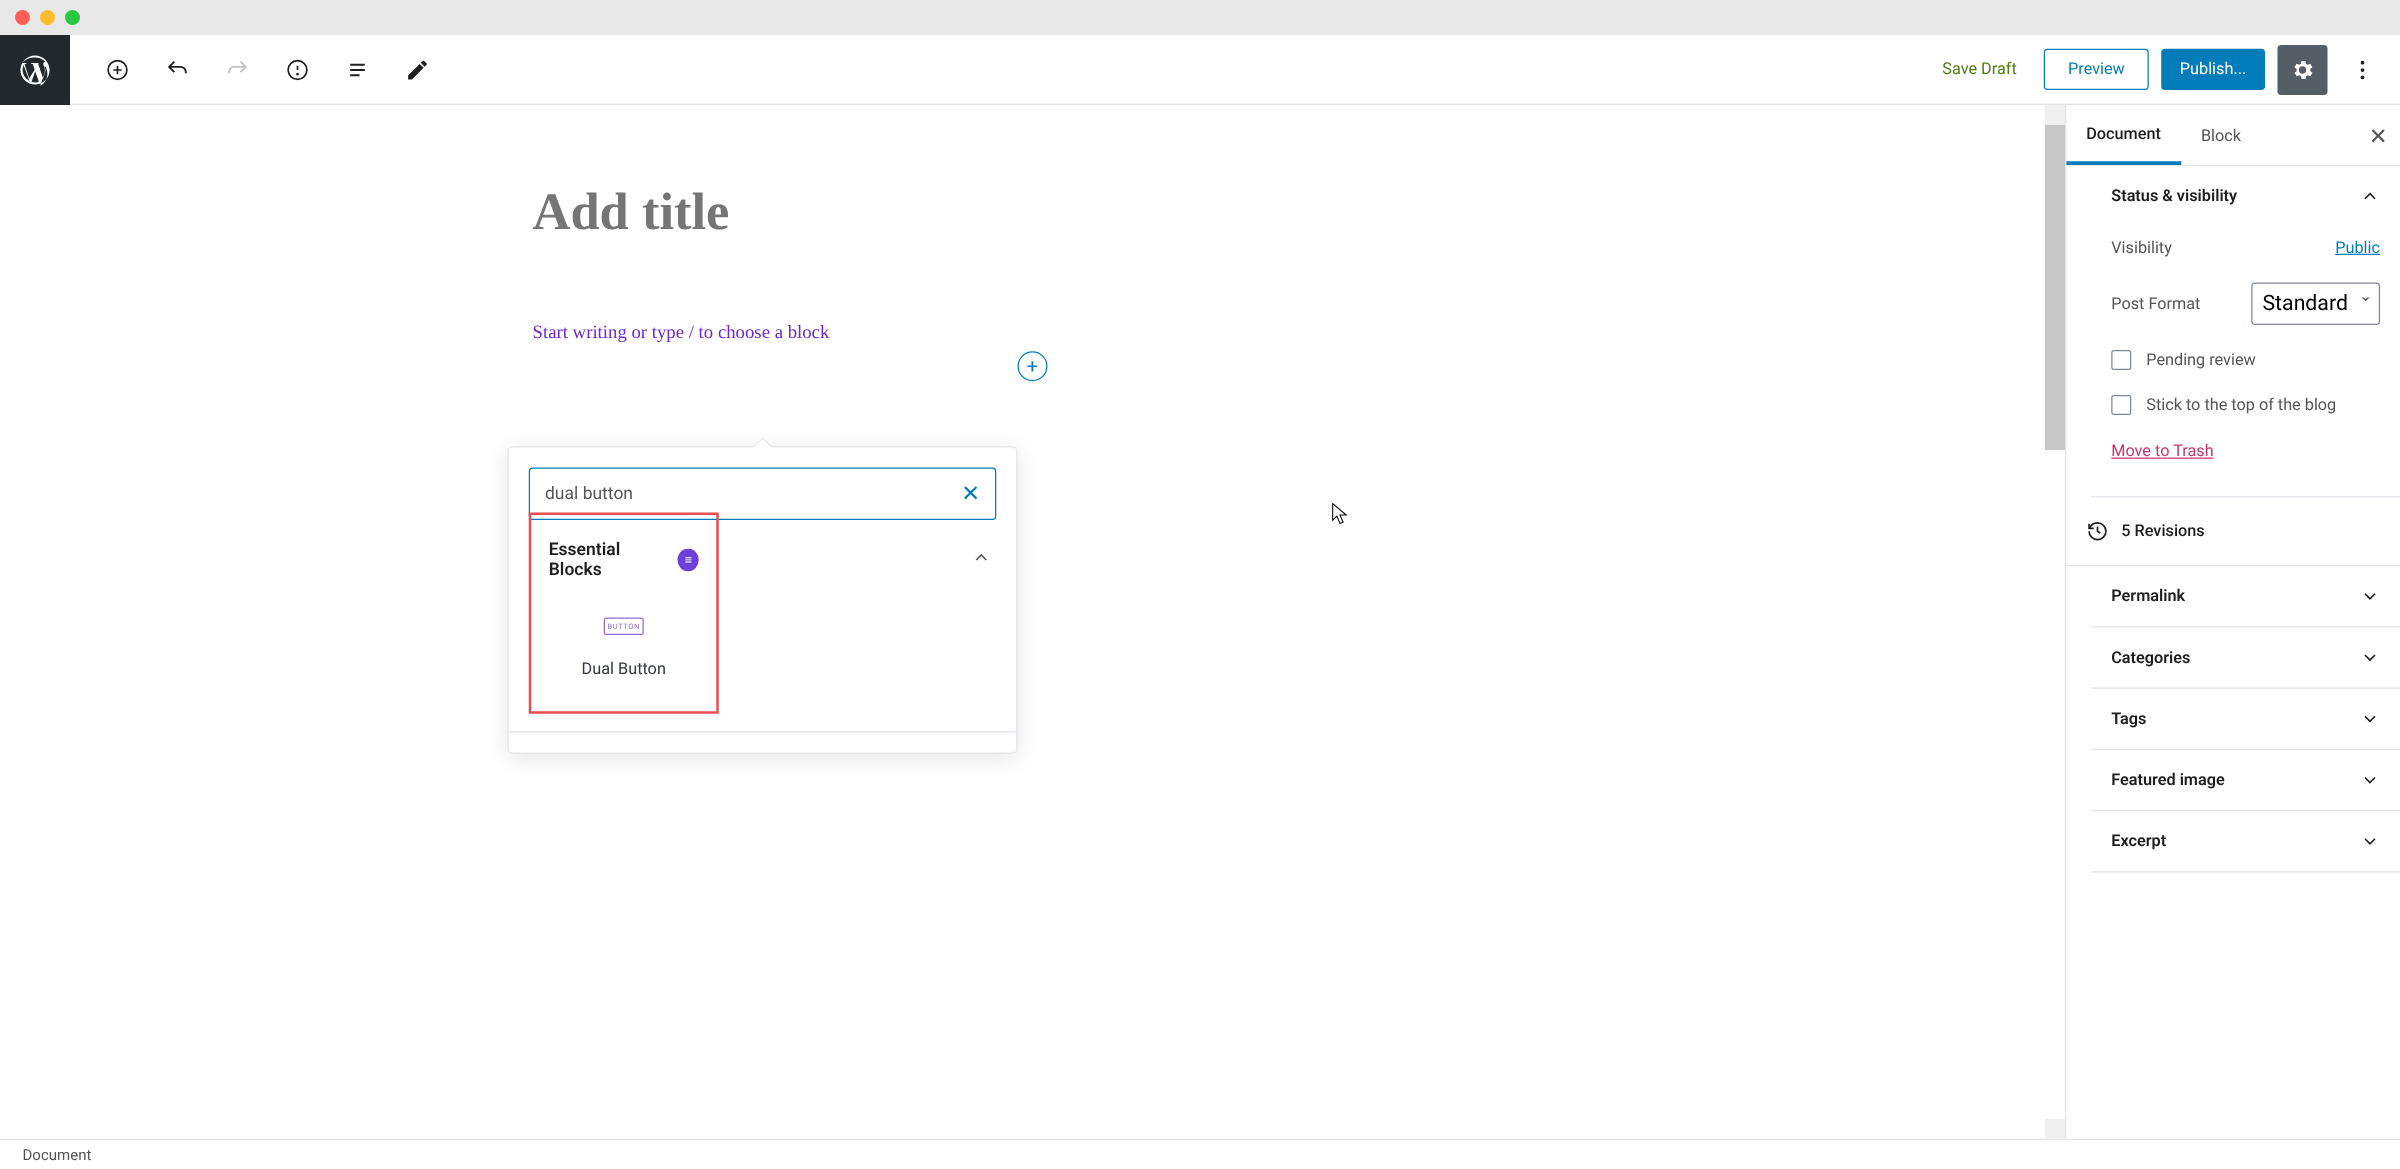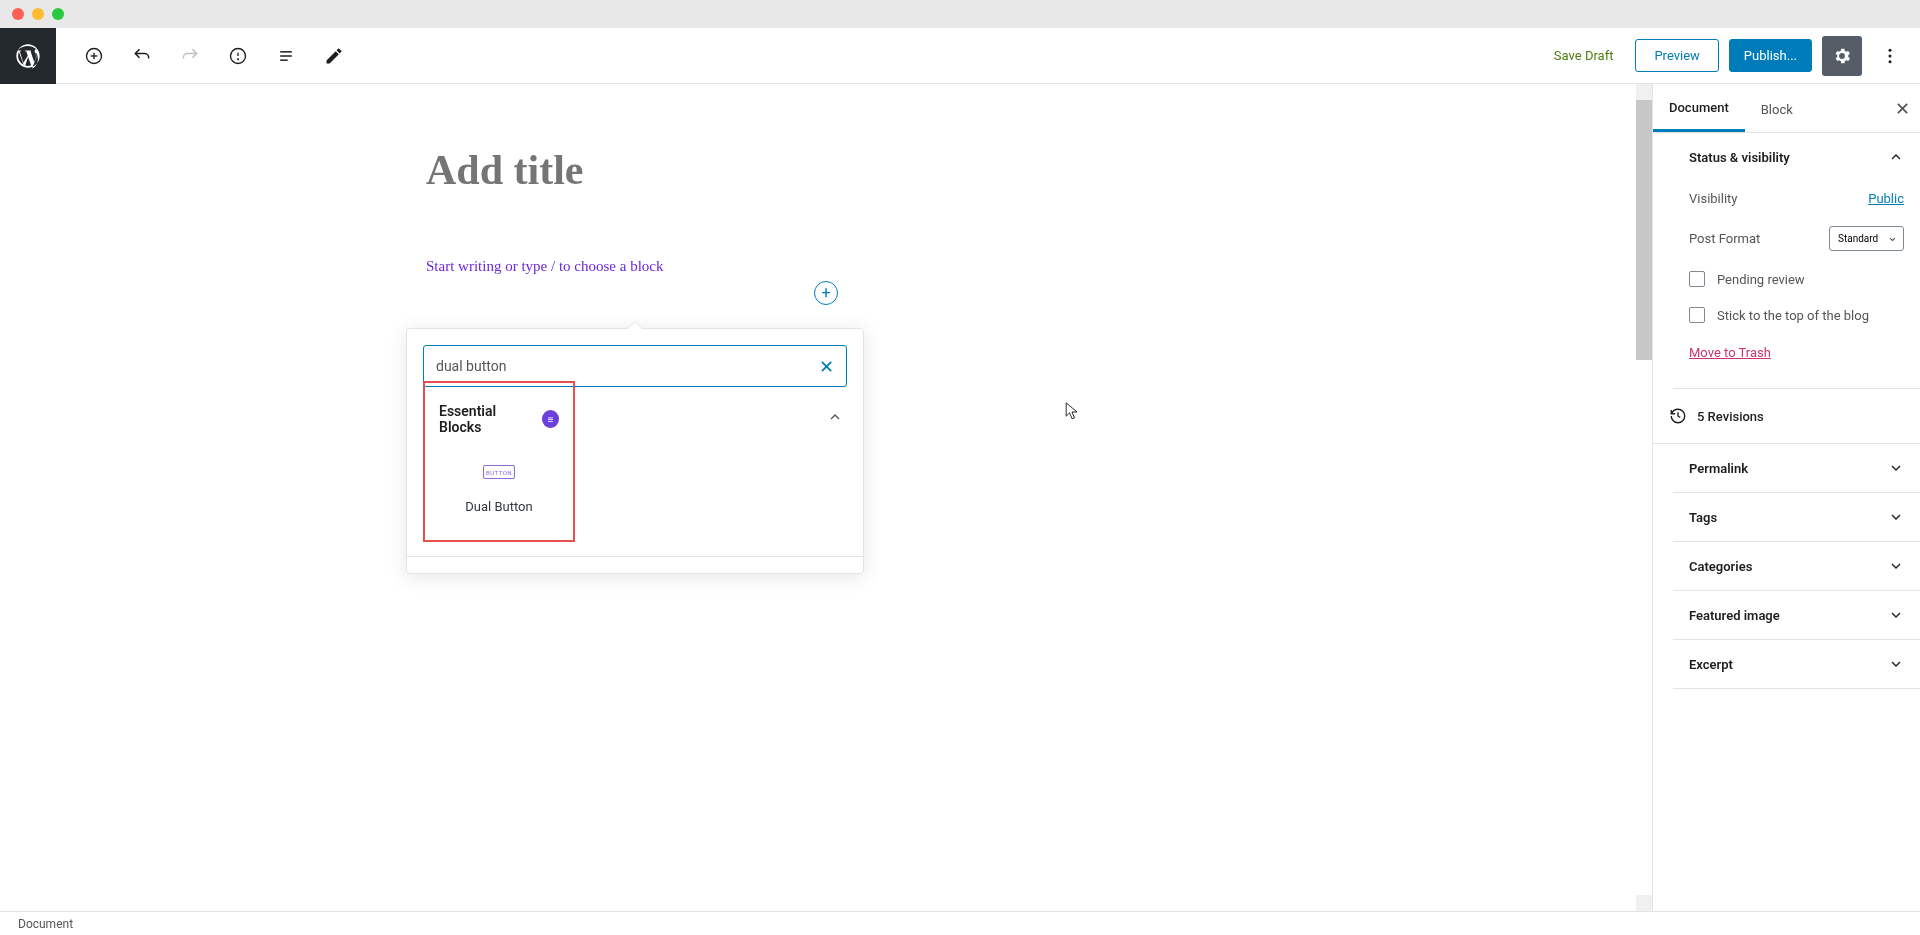--- a/index.html
+++ b/index.html
@@ -29,21 +29,21 @@
 
 
 .body-wrap { display: flex; height: calc(935px - 28px - 56px - 24px); }
 .editor-area { flex: 1; position: relative; overflow: hidden; }
 .editor-inner { max-width: 800px; margin: 4px auto; padding-top: 58px; }
 .title-input { font-family: Georgia, serif; font-size: 42px; font-weight: 600; color: #6c7781; border: none; width: 100%; outline: none; }
 .content-hint { font-family: Georgia, serif; font-size: 15px; color: #6d28d9; margin-top: 64px; }
 .add-block-circle { width: 24px; height: 24px; border: 1.6px solid #007cba; color: #007cba; border-radius: 50%; display: flex; align-items: center; justify-content: center; margin: 6px auto 0; cursor: pointer; font-size: 16px; line-height: 1; }
 
 
-.inserter { position: absolute; left: 406px; top: 244px; width: 458px; background: #fff; border: 1px solid #e2e4e7; box-shadow: 0 3px 20px rgba(0,0,0,0.1); border-radius: 4px; padding: 16px; }
+.inserter { position: absolute; left: 406px; top: 273px; width: 408px; background: #fff; border: 1px solid #e2e4e7; box-shadow: 0 3px 20px rgba(0,0,0,0.1); border-radius: 4px; padding: 16px; }
 .inserter::before { content:""; position:absolute; top:-8px; left:50%; margin-left:-8px; width:0;height:0;border-left:8px solid transparent;border-right:8px solid transparent;border-bottom:8px solid #e2e4e7;}
 .inserter::after { content:""; position:absolute; top:-7px; left:50%; margin-left:-8px; width:0;height:0;border-left:8px solid transparent;border-right:8px solid transparent;border-bottom:8px solid #fff;}
 .search-box { border: 1.6px solid #007cba; border-radius: 3px; height: 42px; display: flex; align-items: center; padding: 0 12px; justify-content: space-between; }
 .search-box input { border: none; outline: none; font-size: 14px; flex: 1; color: #555; }
 .search-clear { color: #007cba; cursor: pointer; font-size: 18px; }
 .section-row { display: flex; align-items: center; justify-content: space-between; margin-top: 26px; padding: 0 2px; }
 .section-title-wrap { display: flex; align-items: center; gap: 8px; }
 .section-title { font-size: 14px; font-weight: 600; color: #1e1e1e; }
 .eb-badge { width: 18px; height: 18px; border-radius: 50%; background: #6b3fd9; display: flex; align-items: center; justify-content: center; color: #fff; font-size: 10px; }
 .highlight-box { border: 2.5px solid #e94e4e; margin-top: -24px; padding: 20px 12px 26px; width: 152px; }
@@ -60,21 +60,21 @@
 .sidebar { width: 268px; border-left: 1px solid #e2e4e7; background: #fff; overflow-y: auto; font-size: 13px; color: #1e1e1e; position: relative; }
 .sidebar-tabs { display: flex; align-items: center; border-bottom: 1px solid #e2e4e7; position: relative; }
 .tab { padding: 16px 16px 14px; cursor: pointer; color: #555; }
 .tab.active { color: #1e1e1e; font-weight: 500; border-bottom: 3px solid #007cba; }
 .tab-close { position: absolute; right: 10px; top: 14px; cursor: pointer; color: #555; font-size: 18px; }
 .panel { border-bottom: 1px solid #e2e4e7; margin-left: 20px; }
 .panel-head { display: flex; align-items: center; justify-content: space-between; padding: 16px 16px; font-weight: 600; cursor: pointer; }
 .panel-body { padding: 0 16px 16px; }
 .row { display: flex; align-items: center; justify-content: space-between; padding: 10px 0; color: #555; }
 .row a { color: #007cba; text-decoration: underline; }
-.select { border: 1px solid #7e8993; border-radius: 3px; padding: 6px 24px 6px 8px; font-size: 10px; background: #fff; appearance: none; position: relative; }
+.select { border: 1px solid #7e8993; border-radius: 3px; padding: 6px 24px 6px 8px; font-size: 17px; background: #fff; appearance: none; position: relative; }
 .select-wrap { position:relative; display:inline-block; }
 .select-wrap::after { content:"⌄"; position:absolute; right:6px; top:3px; color:#555; pointer-events:none; }
 .checkbox-row { display: flex; align-items: center; gap: 12px; padding: 10px 0; color: #555; }
 .checkbox { width: 16px; height: 16px; border: 1.5px solid #7e8993; border-radius: 2px; }
 .trash-link { color: #c9356e; text-decoration: underline; padding: 12px 0; display:inline-block; cursor:pointer; }
 .revisions-row { display:flex; align-items:center; gap:10px; padding: 18px 16px; border-bottom:1px solid #e2e4e7; font-weight:500; }
 .rev-icon { width:18px; height:18px; }
 
 
 .footer { height: 24px; border-top: 1px solid #e2e4e7; display: flex; align-items: center; padding: 0 18px; font-size: 12px; color: #555; background:#fff; }
@@ -254,29 +254,29 @@
     <div class="panel">
         <div class="panel-head">
       <span>Permalink</span>
       <svg width="16" height="16" viewBox="0 0 24 24" fill="none" stroke="#1e1e1e" stroke-width="2">
             <polyline points="6 9 12 15 18 9"></polyline>
           </svg>
     </div>
       </div>
     <div class="panel">
         <div class="panel-head">
+      <span>Categories</span>
+      <svg width="16" height="16" viewBox="0 0 24 24" fill="none" stroke="#1e1e1e" stroke-width="2">
+            <polyline points="6 9 12 15 18 9"></polyline>
+          </svg>
+    </div>
+      </div>
+    <div class="panel">
+        <div class="panel-head">
       <span>Tags</span>
-      <svg width="16" height="16" viewBox="0 0 24 24" fill="none" stroke="#1e1e1e" stroke-width="2">
-            <polyline points="6 9 12 15 18 9"></polyline>
-          </svg>
-    </div>
-      </div>
-    <div class="panel">
-        <div class="panel-head">
-      <span>Categories</span>
       <svg width="16" height="16" viewBox="0 0 24 24" fill="none" stroke="#1e1e1e" stroke-width="2">
             <polyline points="6 9 12 15 18 9"></polyline>
           </svg>
     </div>
       </div>
     <div class="panel">
         <div class="panel-head">
       <span>Featured image</span>
       <svg width="16" height="16" viewBox="0 0 24 24" fill="none" stroke="#1e1e1e" stroke-width="2">
             <polyline points="6 9 12 15 18 9"></polyline>

